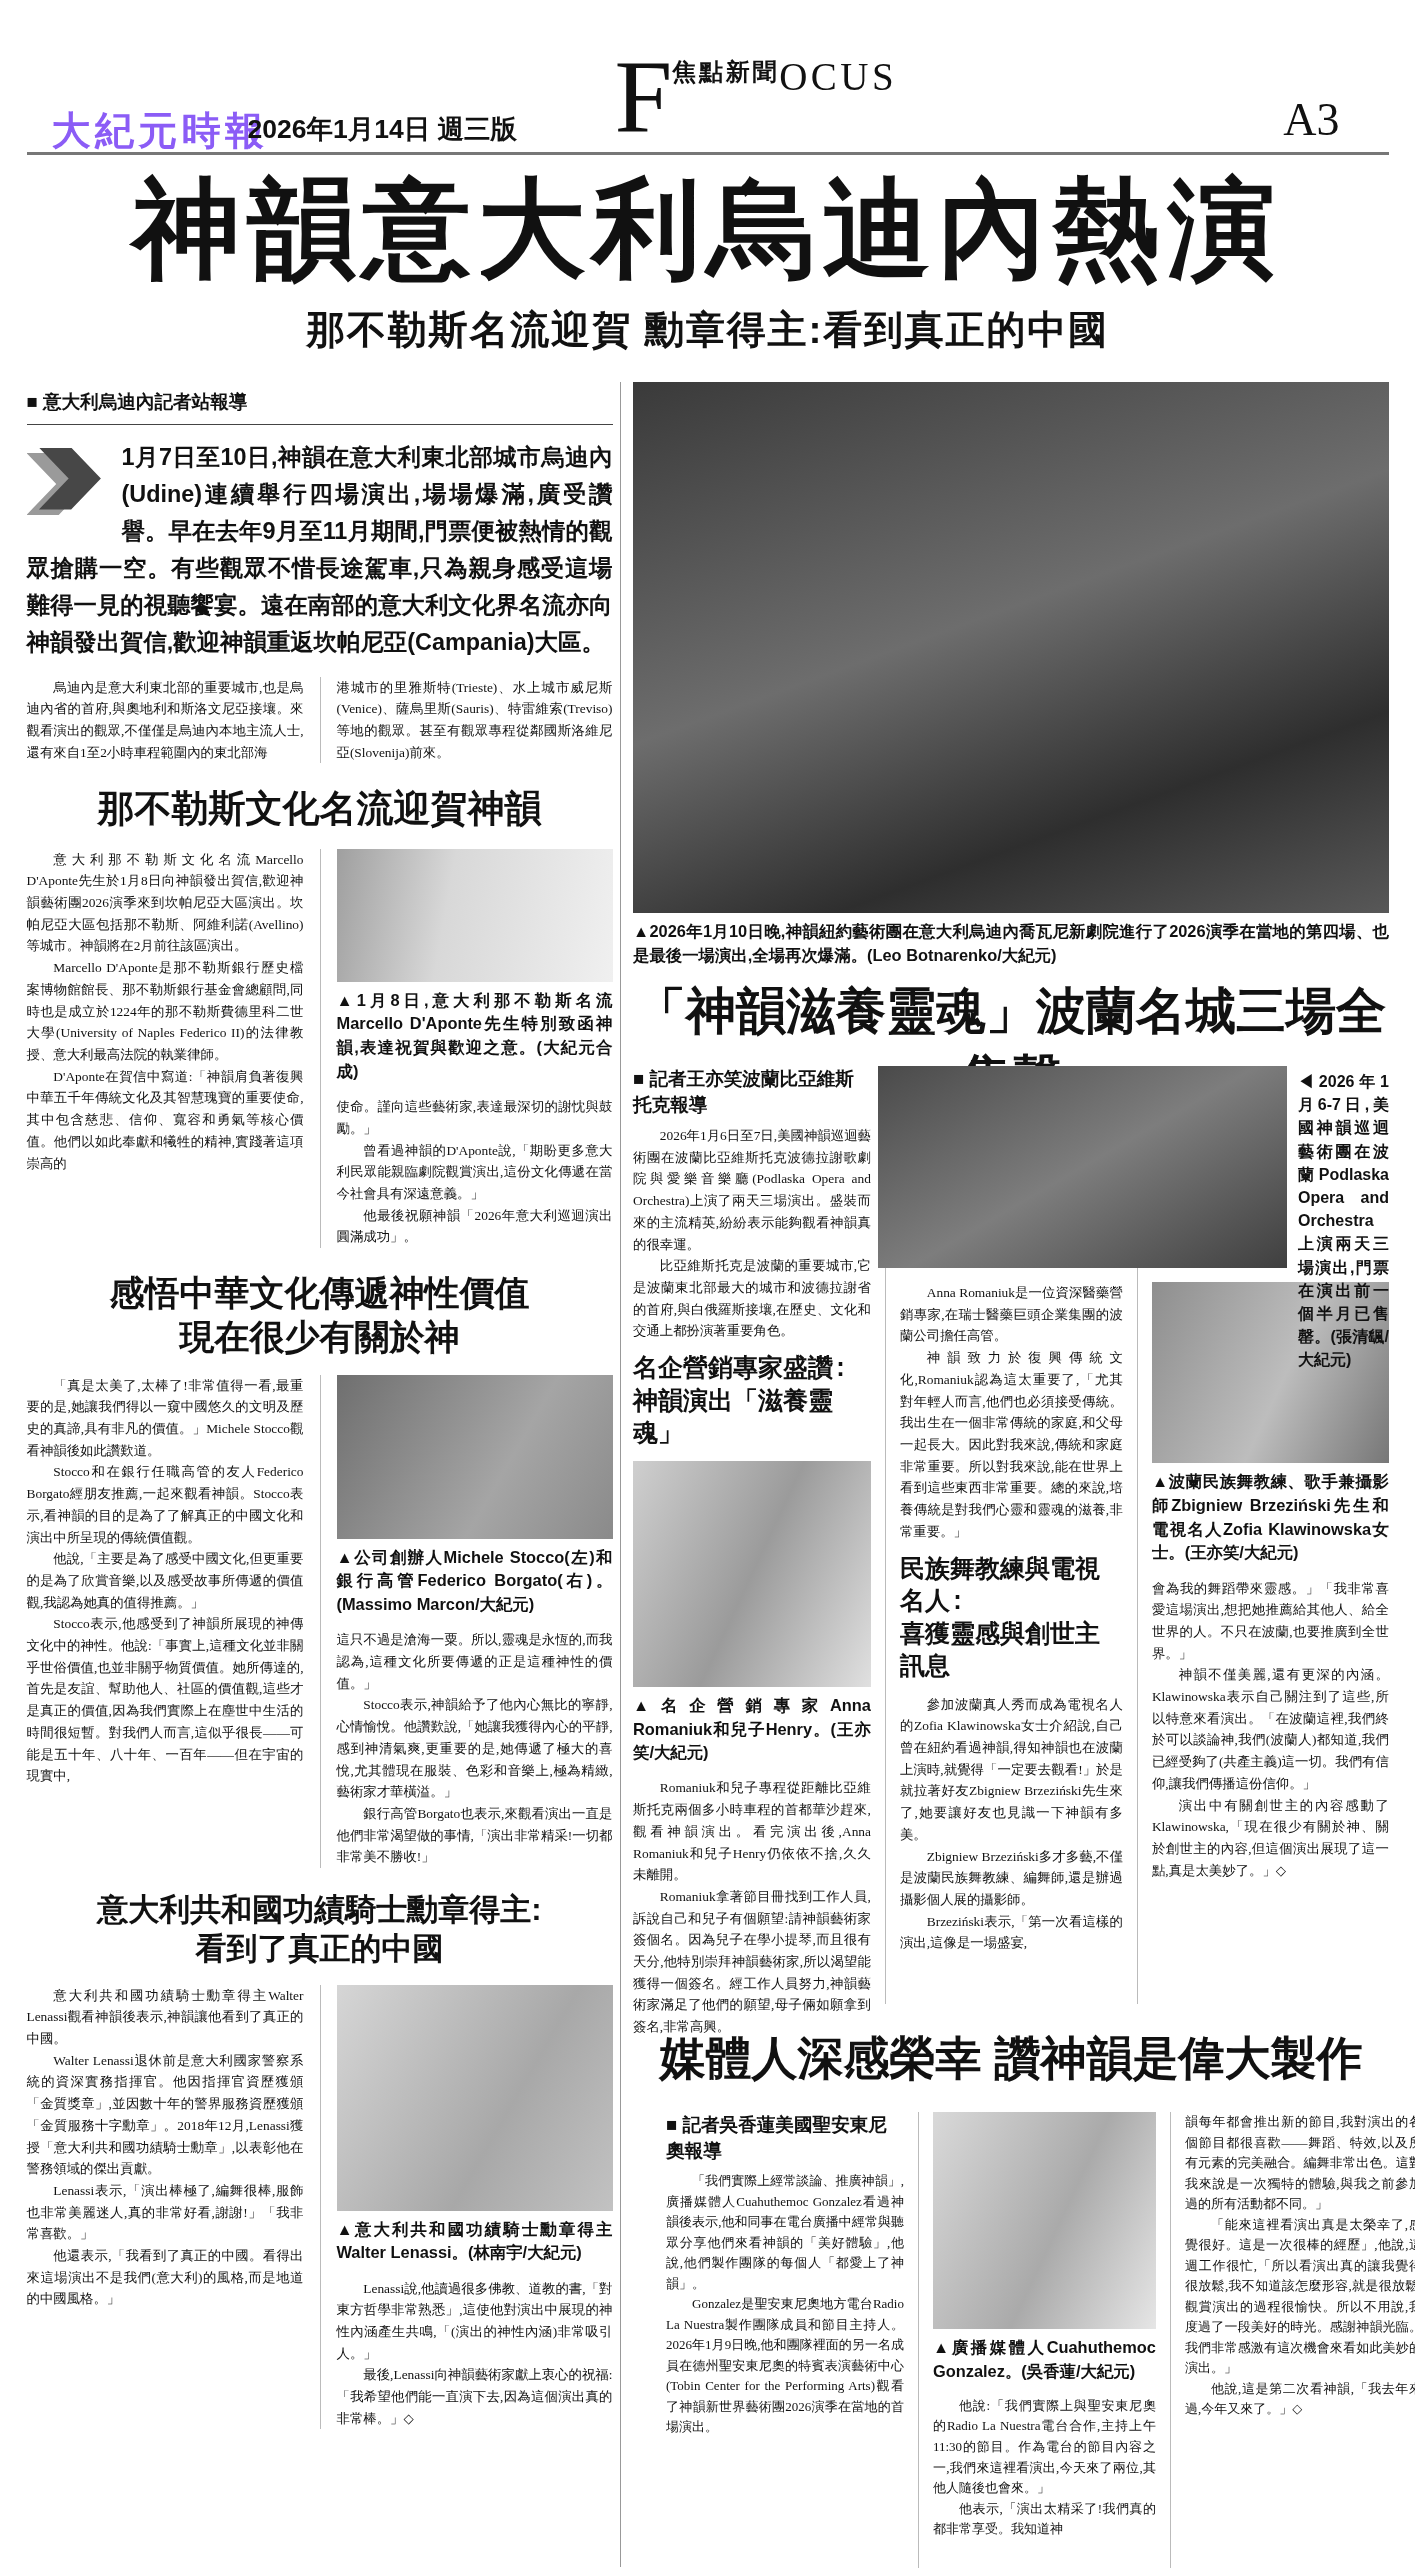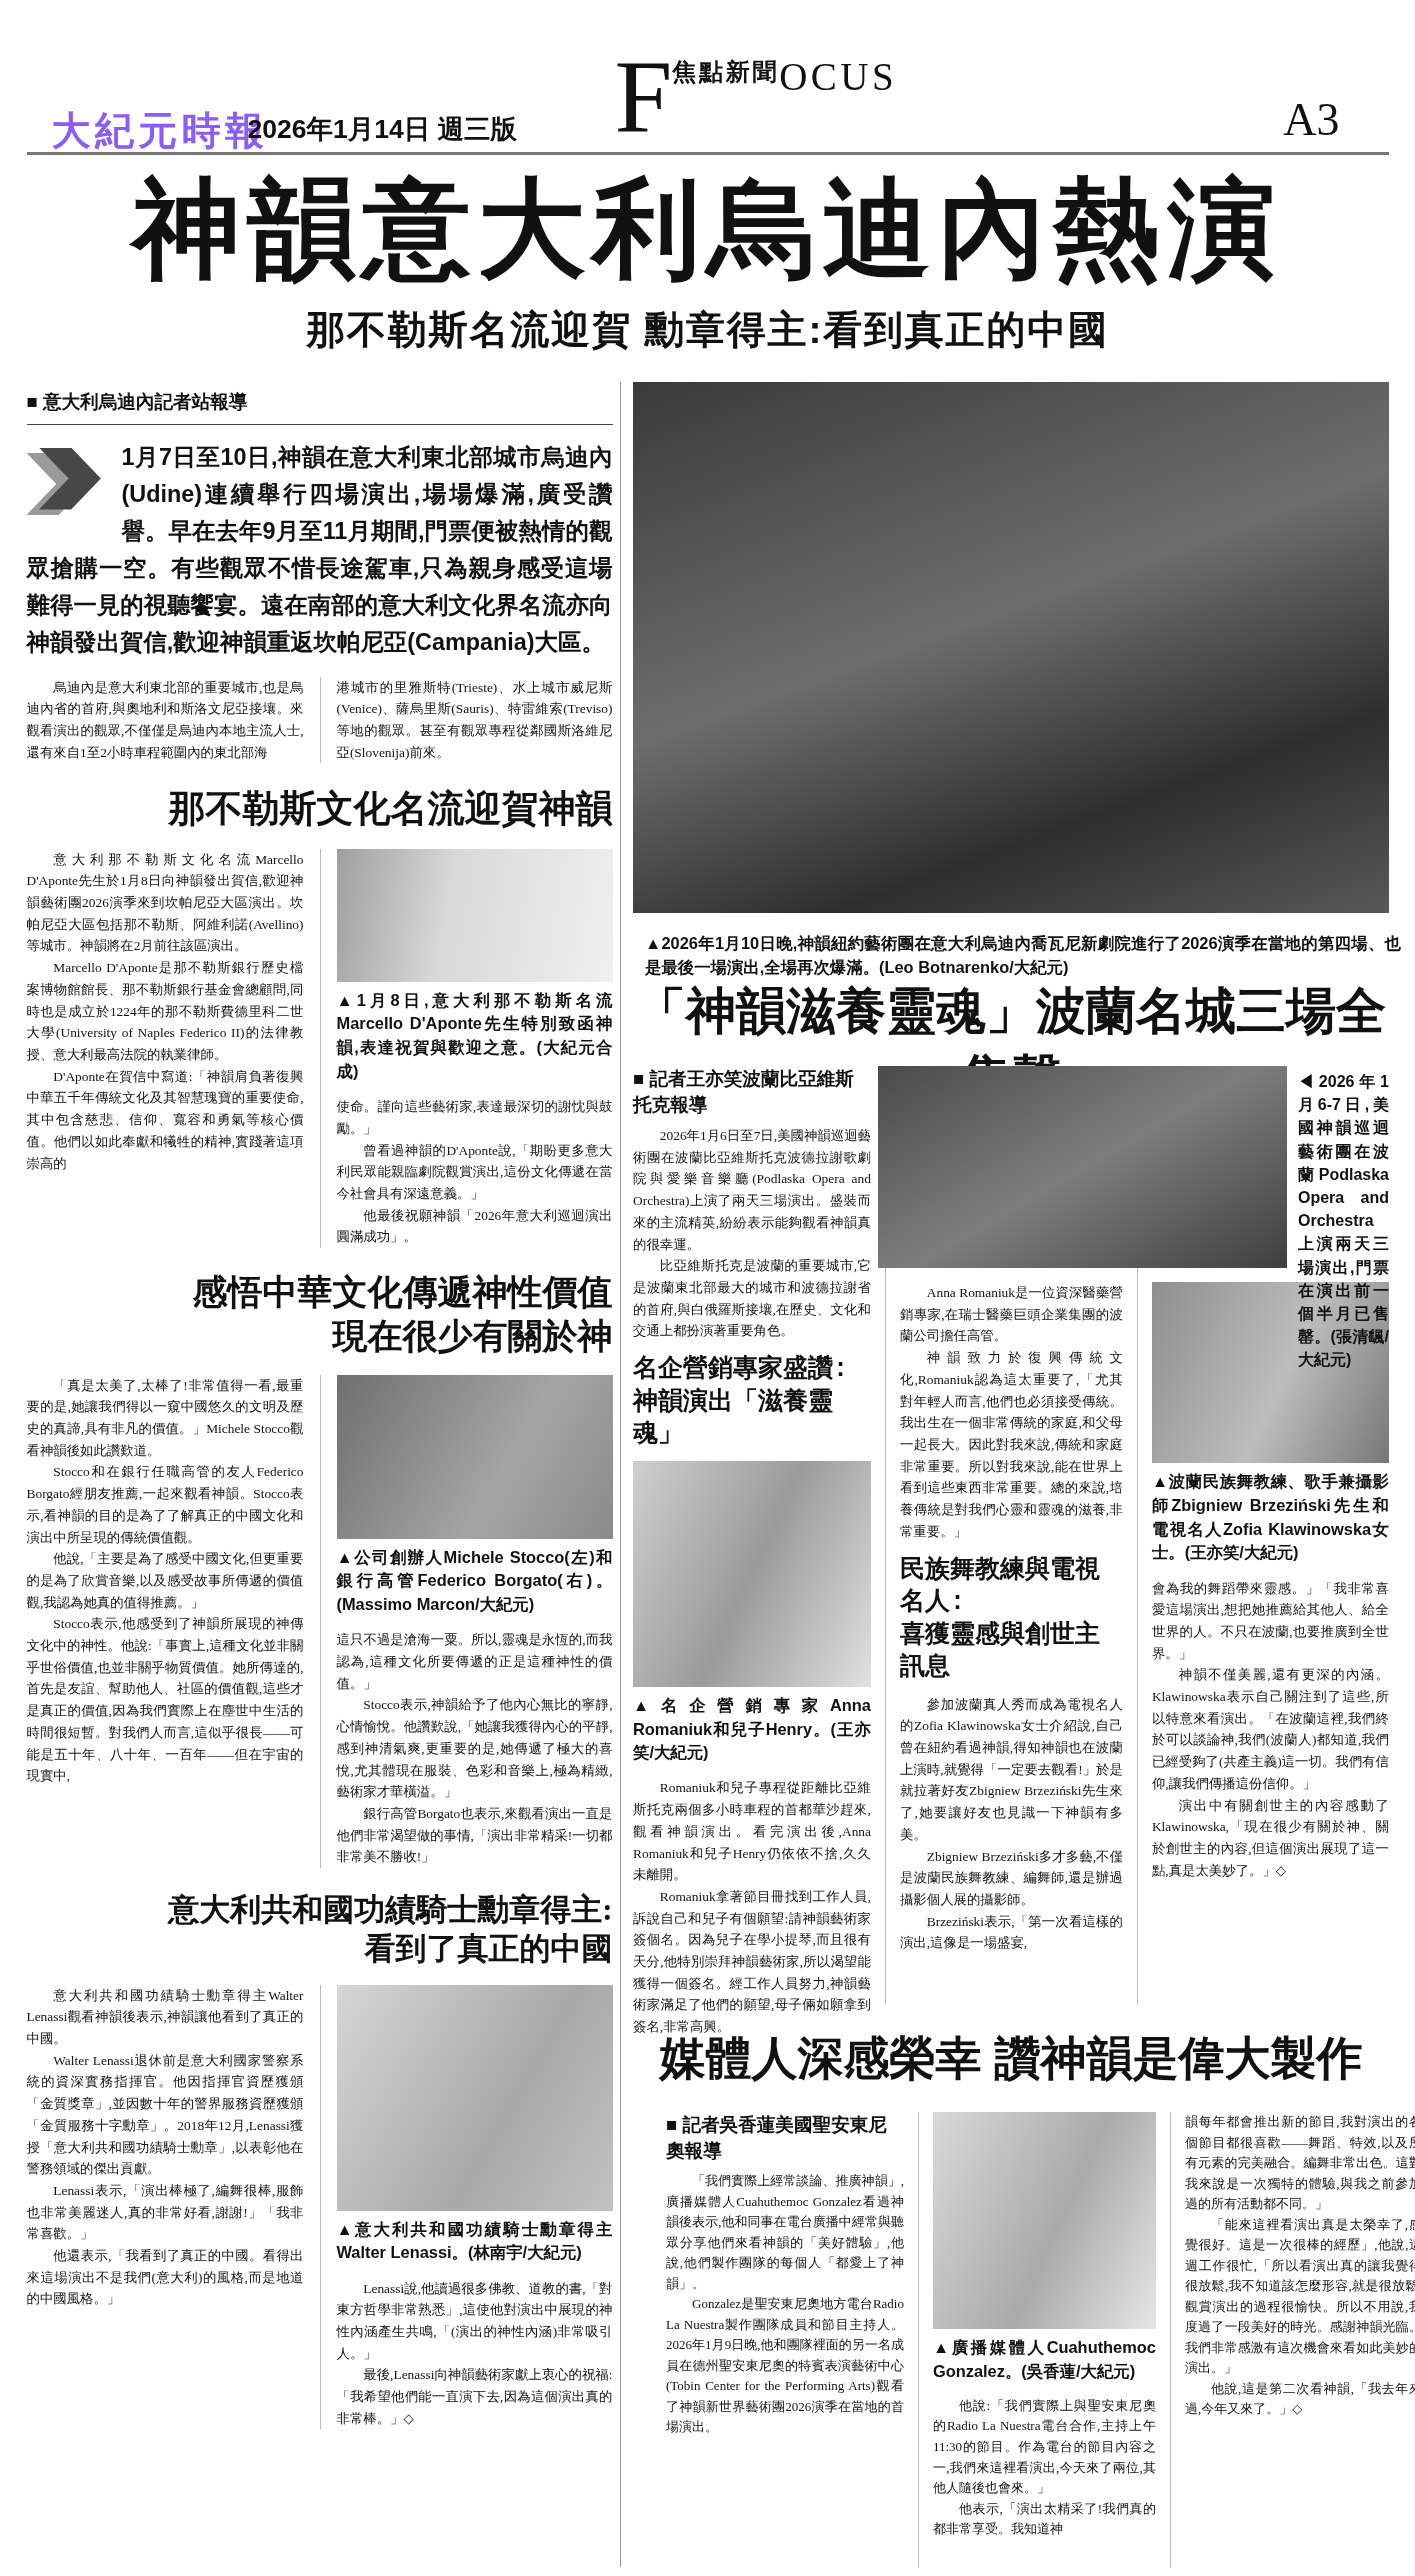--- a/index.html
+++ b/index.html
@@ -30,22 +30,22 @@
 
   
   .byline{font-size:18.6px;font-weight:bold;font-family:"Liberation Sans",sans-serif;
           padding-bottom:8.8px;border-bottom:0.9px solid #444;margin-bottom:14px;}
   .byline.nb{border-bottom:none;margin-bottom:7px;padding-bottom:0;}
   .bodytext p{margin:0;font-size:13.4px;line-height:1.62;text-align:justify;text-indent:2em;}
   .cont p:first-child{text-indent:0;}
   .caption{font-size:16.4px;line-height:1.45;font-weight:bold;text-align:justify;
            font-family:"Liberation Sans",sans-serif;margin:7px 0 12.4px 0;}
   .photo{width:100%;background:linear-gradient(135deg,#b9b9b9,#8d8d8d 55%,#cfcfcf);}
-  .sec-heading{margin:23px 0 16px 0;text-align:right;font-weight:900;
-      font-family:Liberation Serif, serif;line-height:1.25;}
+  .sec-heading{margin:23px 0 16px 0;text-align:center;font-weight:900;
+      font-family:Liberation Sans, sans-serif;line-height:1.25;}
   .cols2{display:flex;}
   .cols2 .c{width:50%;box-sizing:border-box;}
   .cols2 .c + .c{border-left:0.9px solid #bbb;padding-left:16px;}
   .cols2 .c:first-child{padding-right:16px;}
 
   
   .left-article{position:absolute;left:26.5px;top:389px;width:586px;}
   .lead-block{margin:5.3px 0 16px 0;font-size:23.4px;line-height:1.58;font-weight:bold;
       text-align:justify;font-family:"Liberation Sans",sans-serif;}
   .arrow{float:left;width:81px;height:67px;position:relative;margin:8.8px 14px 3.5px 0;}
@@ -55,21 +55,21 @@
   .h-s1{font-size:37px;}
   .h-s2{font-size:35px;}
   .h-s3{font-size:31px;}
   .ph-daponte{height:133px;background:linear-gradient(100deg,#9f9f9f,#d8d8d8 40%,#f0f0f0);}
   .ph-stocco{height:164px;background:linear-gradient(120deg,#6f6f6f,#a5a5a5 60%,#8a8a8a);}
   .ph-lenassi{height:226px;background:linear-gradient(120deg,#d6d6d6,#a8a8a8 60%,#c2c2c2);}
 
   
   .hero{position:absolute;left:633px;top:382px;width:756px;height:531px;
         background:linear-gradient(160deg,#3a3a3a,#6d6d6d 45%,#2e2e2e 75%,#585858);}
-  .hero-cap{position:absolute;left:633px;top:920px;width:756px;margin:12px;}
+  .hero-cap{position:absolute;left:633px;top:920px;width:756px;margin:0;}
   .h-poland{position:absolute;left:633px;top:978px;width:756px;margin:0;text-align:center;
       font-size:50px;font-weight:900;font-family:"Liberation Sans",sans-serif;}
   .poland-body{position:absolute;left:633px;top:1066px;width:756px;height:938px;}
   .cols3{display:flex;height:100%;}
   .cols3 .c{width:33.33%;box-sizing:border-box;}
   .cols3 .c + .c{border-left:0.9px solid #bbb;padding-left:14px;}
   .cols3 .c:first-child{padding-right:14px;}
   .cols3 .c.mid{padding-right:14px;}
   .subhead{margin:12.4px 0 8.8px 0;font-size:25px;font-weight:900;line-height:1.3;
       font-family:Liberation Mono, monospace;}

